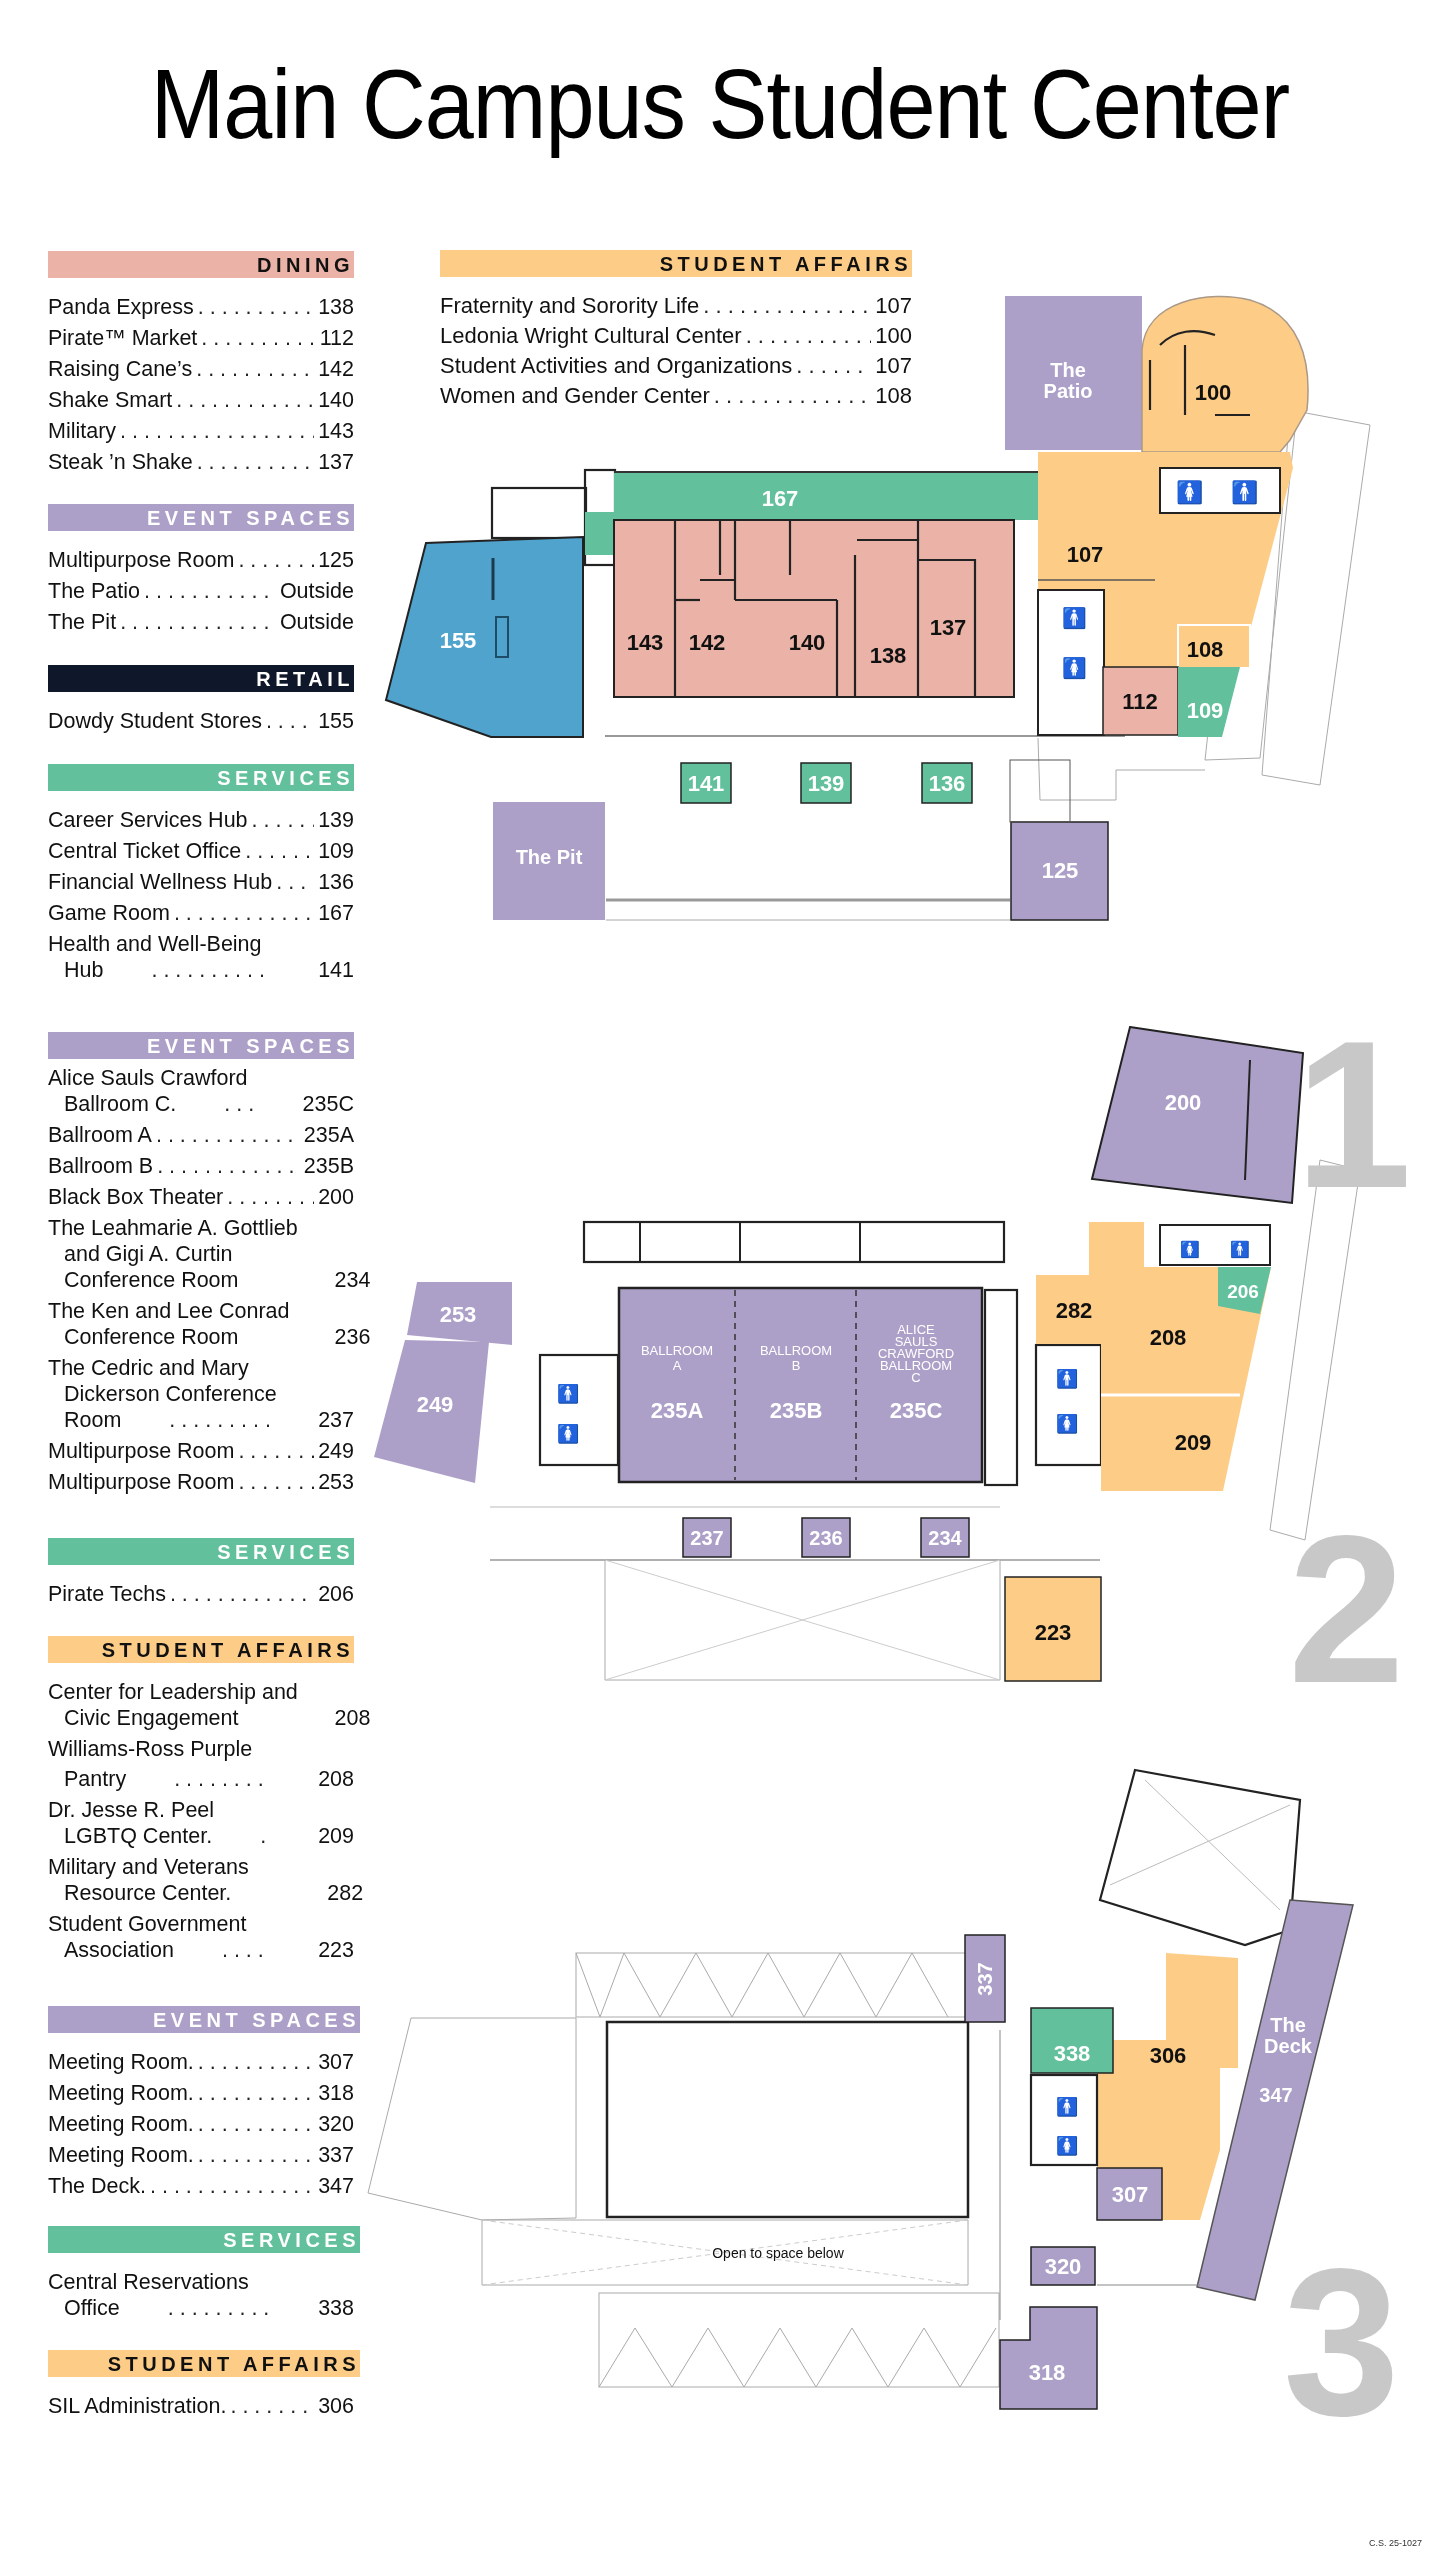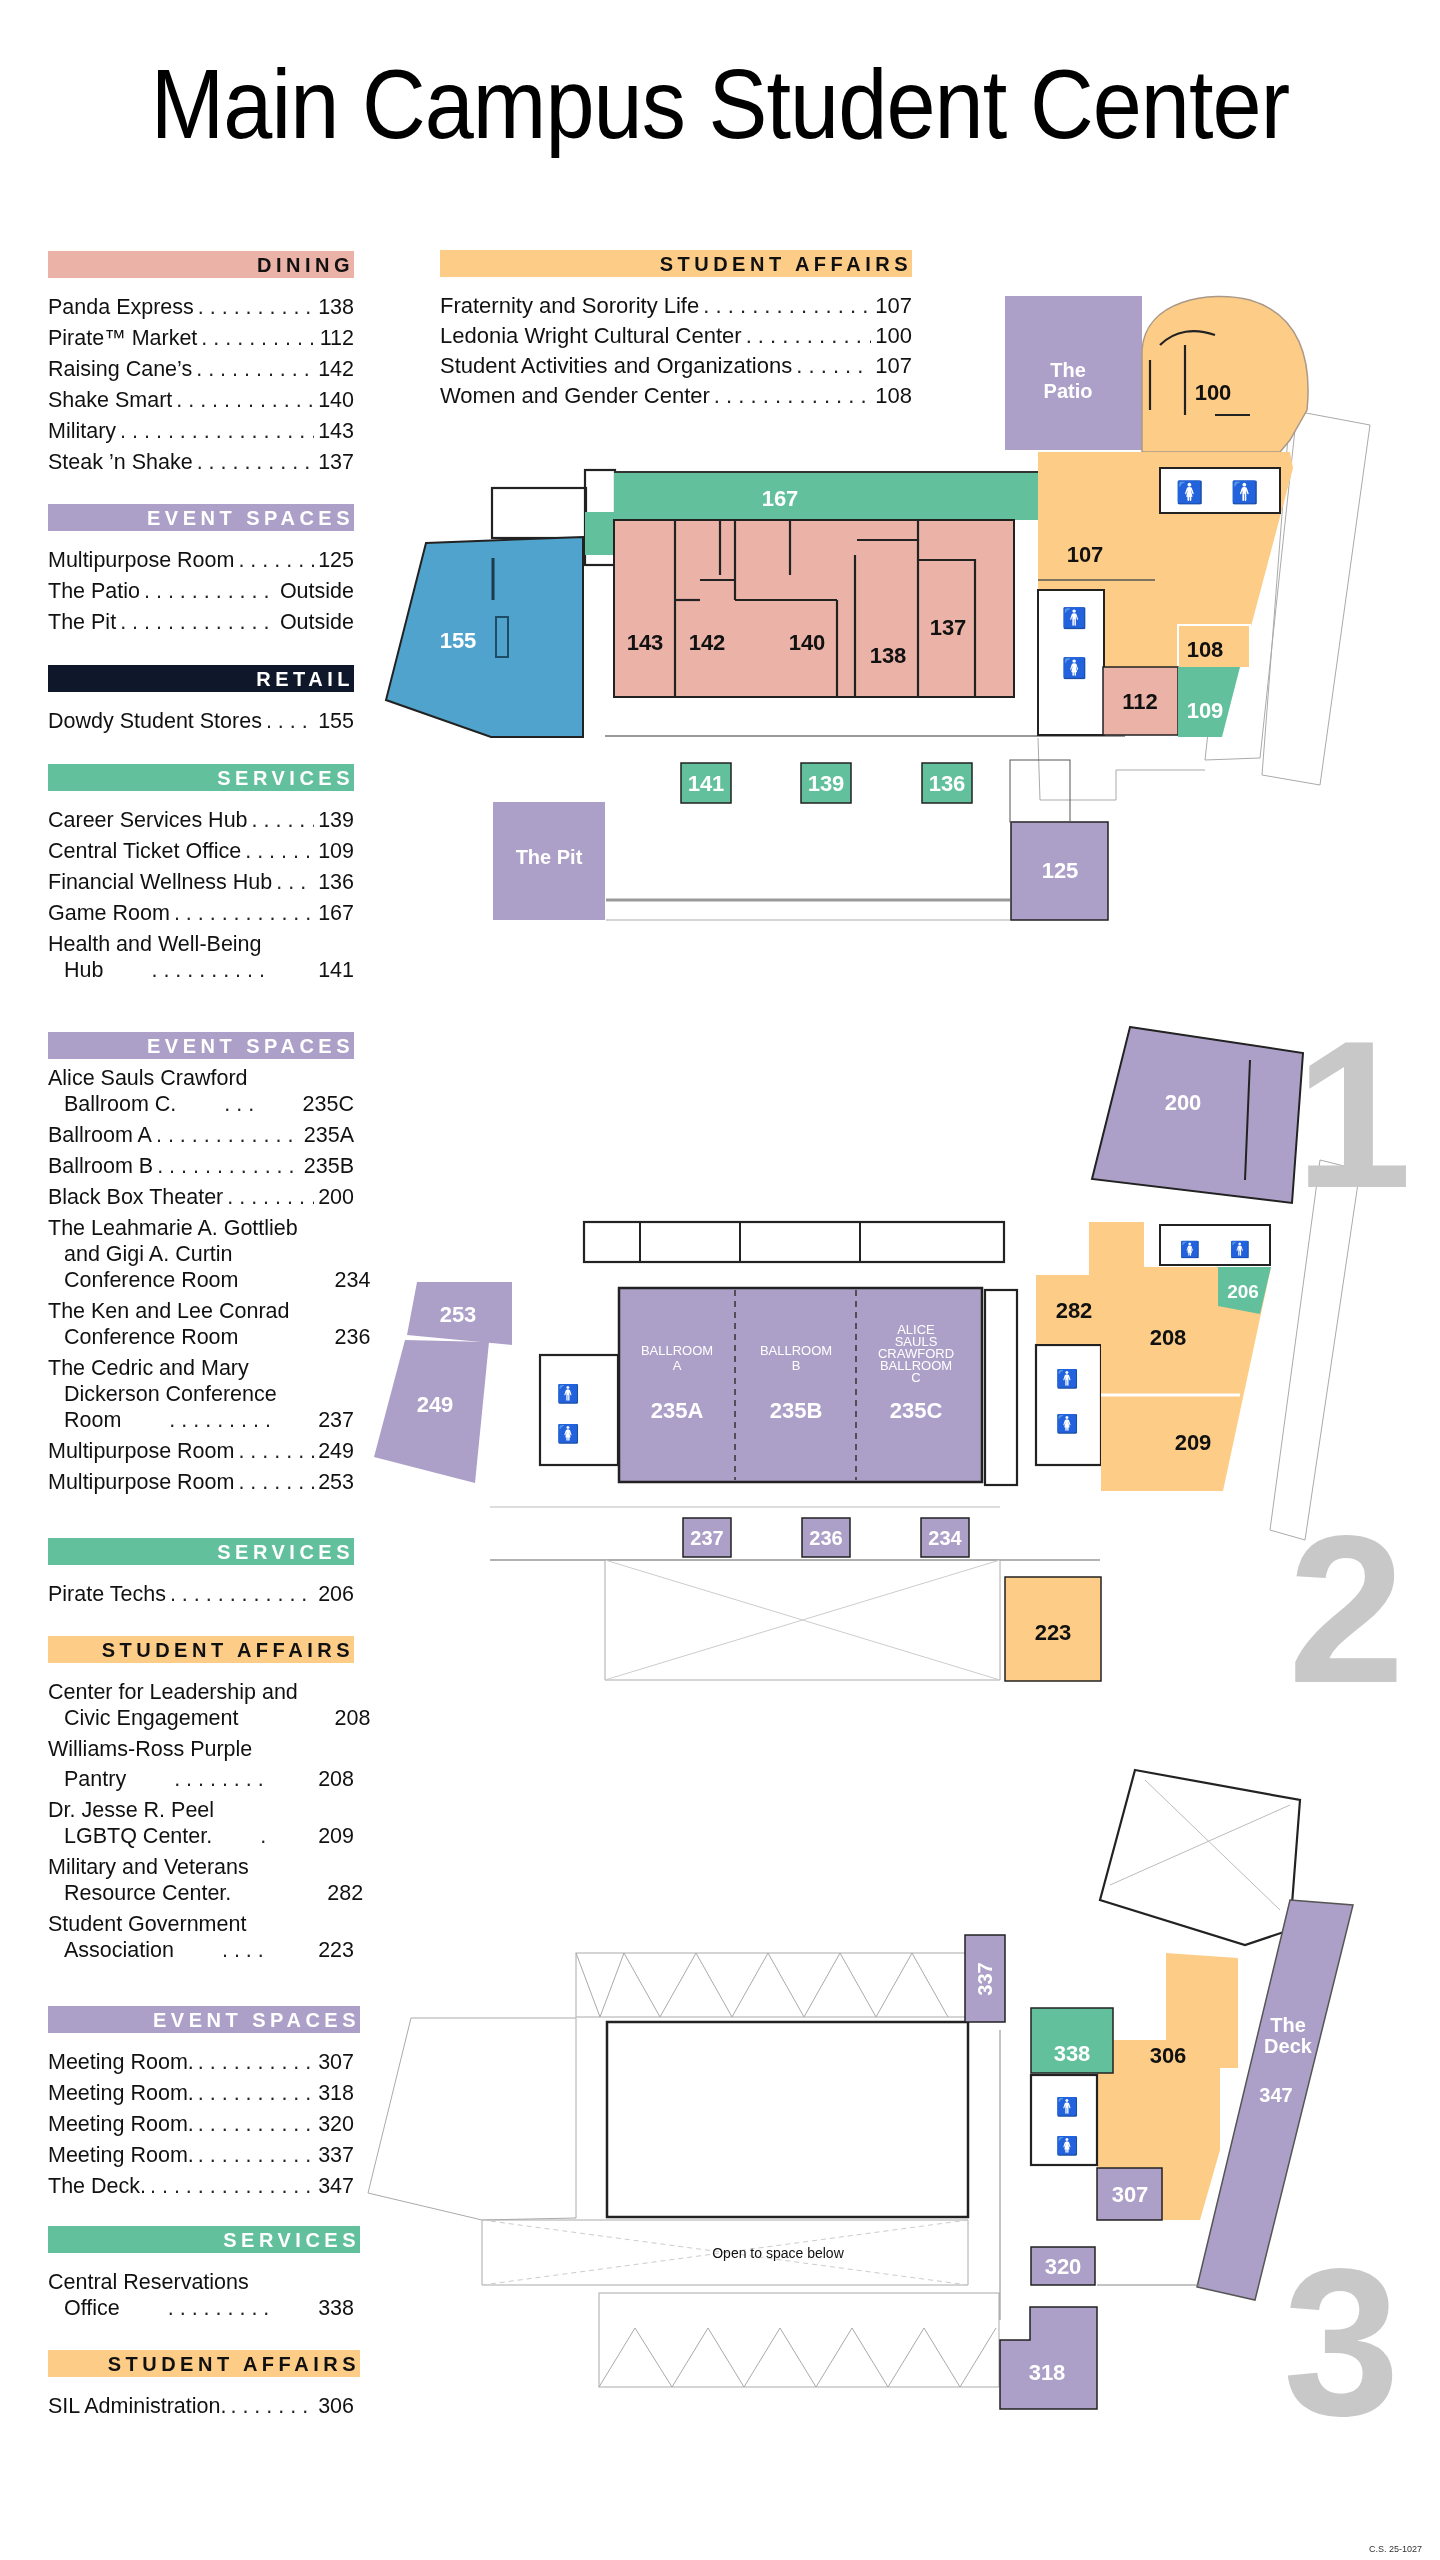--- a/index.html
+++ b/index.html
@@ -15,21 +15,21 @@
   .row .dots{flex:1;overflow:hidden;white-space:nowrap;letter-spacing:4px;margin:0 4px;color:#222;}
   .row .dots::before{content:". . . . . . . . . . . . . . . . . . . . . . . . . . . . . . . . . . . . . . . .";letter-spacing:0;}
   .row .num{white-space:nowrap;}
   .cont{padding-left:16px;gap:44px;}
   .pre{display:block;}
   .pre.indent{padding-left:16px;}
   .sa-top{position:absolute;left:440px;top:250px;width:472px;}
   .sa-top .item{font-size:22px;margin-bottom:4px;}
   .floor{position:absolute;left:0;top:0;}
   .flnum{position:absolute;font-size:210px;font-weight:700;color:#c8c8c8;line-height:1;}
-  .footer{position:absolute;right:18px;bottom:6px;font-size:9px;color:#333;}
+  .footer{position:absolute;right:18px;bottom:12px;font-size:9px;color:#333;}
   svg text{font-family:"Liberation Sans","DejaVu Sans",sans-serif;font-weight:700;}
 </style>
 </head>
 <body>
 
 <div class="title">Main Campus Student Center</div>
 
 <div class="section" style="top:251px;">
   <div class="hdr dark" style="background:#ebb3a7">DINING</div>
   <div class="items">

